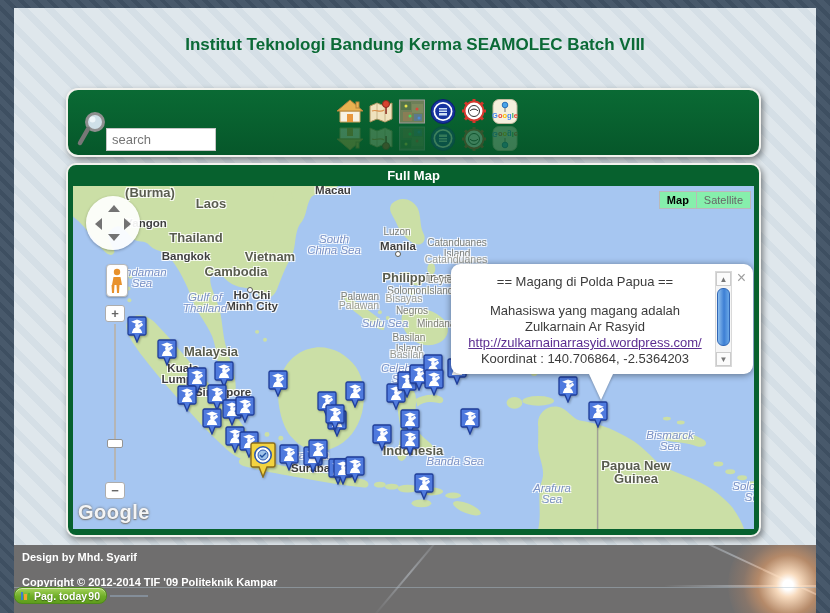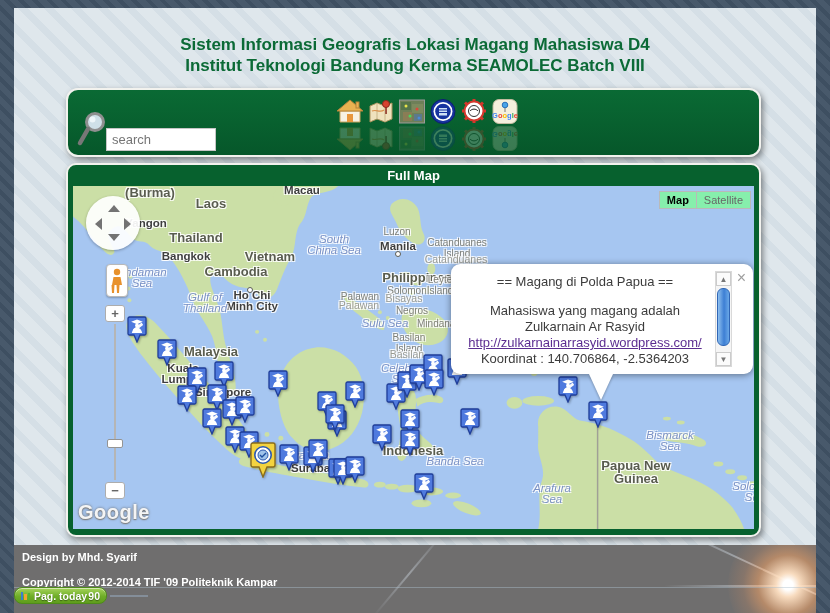--- a/index.html
+++ b/index.html
@@ -118,21 +118,20 @@
     text-shadow:0 1px 1px rgba(0,0,0,.4); }
   .badge-value { margin-left:auto; color:#fff; font-size:10.5px; text-shadow:0 1px 1px rgba(0,0,0,.4); }
   .badge-line { position:absolute; left:96px; top:50px; width:38px; height:2px; background:rgba(150,170,190,.55); }
 </style>
 </head>
 <body>
 
 <div class="page">
   <div class="content">
     <div class="site-title">
-      <div>Sistem Informasi Geografis Lokasi Magang Mahasiswa D4</div>
       <div>Institut Teknologi Bandung Kerma SEAMOLEC Batch VIII</div>
     </div>
   </div>
 
   <div class="green-bar">
     <span class="magnifier">
       <svg width="32" height="42" viewBox="0 0 32 42">
         <circle cx="19" cy="12" r="8.5" fill="#cfe0e8" stroke="#8f8f8f" stroke-width="3"></circle>
         <circle cx="16.5" cy="9.5" r="3" fill="#eef6f9"></circle>
         <line x1="12" y1="19" x2="4" y2="33" stroke="#777" stroke-width="4.5" stroke-linecap="round"></line>
@@ -344,21 +343,21 @@
       <div class="mlbl country" style="left: 77px; top: 6px;">(Burma)</div>
         <div class="mlbl country" style="left: 138px; top: 17px;">Laos</div>
         <div class="mlbl city" style="left: 73px; top: 37px;">Yangon</div>
         <div class="mlbl country" style="left: 123px; top: 51px;">Thailand</div>
         <div class="mlbl city" style="left: 113px; top: 70px;">Bangkok</div>
         <div class="mlbl country" style="left: 197px; top: 70px;">Vietnam</div>
         <div class="mlbl country" style="left: 163px; top: 85px;">Cambodia</div>
         <div class="mlbl city" style="left: 179px; top: 115px;">Ho Chi
 Minh City</div>
         <div class="mlbl dot" style="left: 177px; top: 104px;"></div>
-        <div class="mlbl city" style="left: 229px; top: 4px;">Macau</div>
+        <div class="mlbl city" style="left: 260px; top: 4px;">Macau</div>
         <div class="mlbl sea" style="left: 69px; top: 92px;">Andaman
 Sea</div>
         <div class="mlbl sea" style="left: 132px; top: 117px;">Gulf of
 Thailand</div>
         <div class="mlbl sea" style="left: 261px; top: 59px;">South
 China Sea</div>
         <div class="mlbl region" style="left: 324px; top: 45px;">Luzon</div>
         <div class="mlbl city" style="left: 325px; top: 60px;">Manila</div>
         <div class="mlbl dot" style="left: 325px; top: 68px;"></div>
         <div class="mlbl region" style="left: 384px; top: 62px;">Catanduanes

